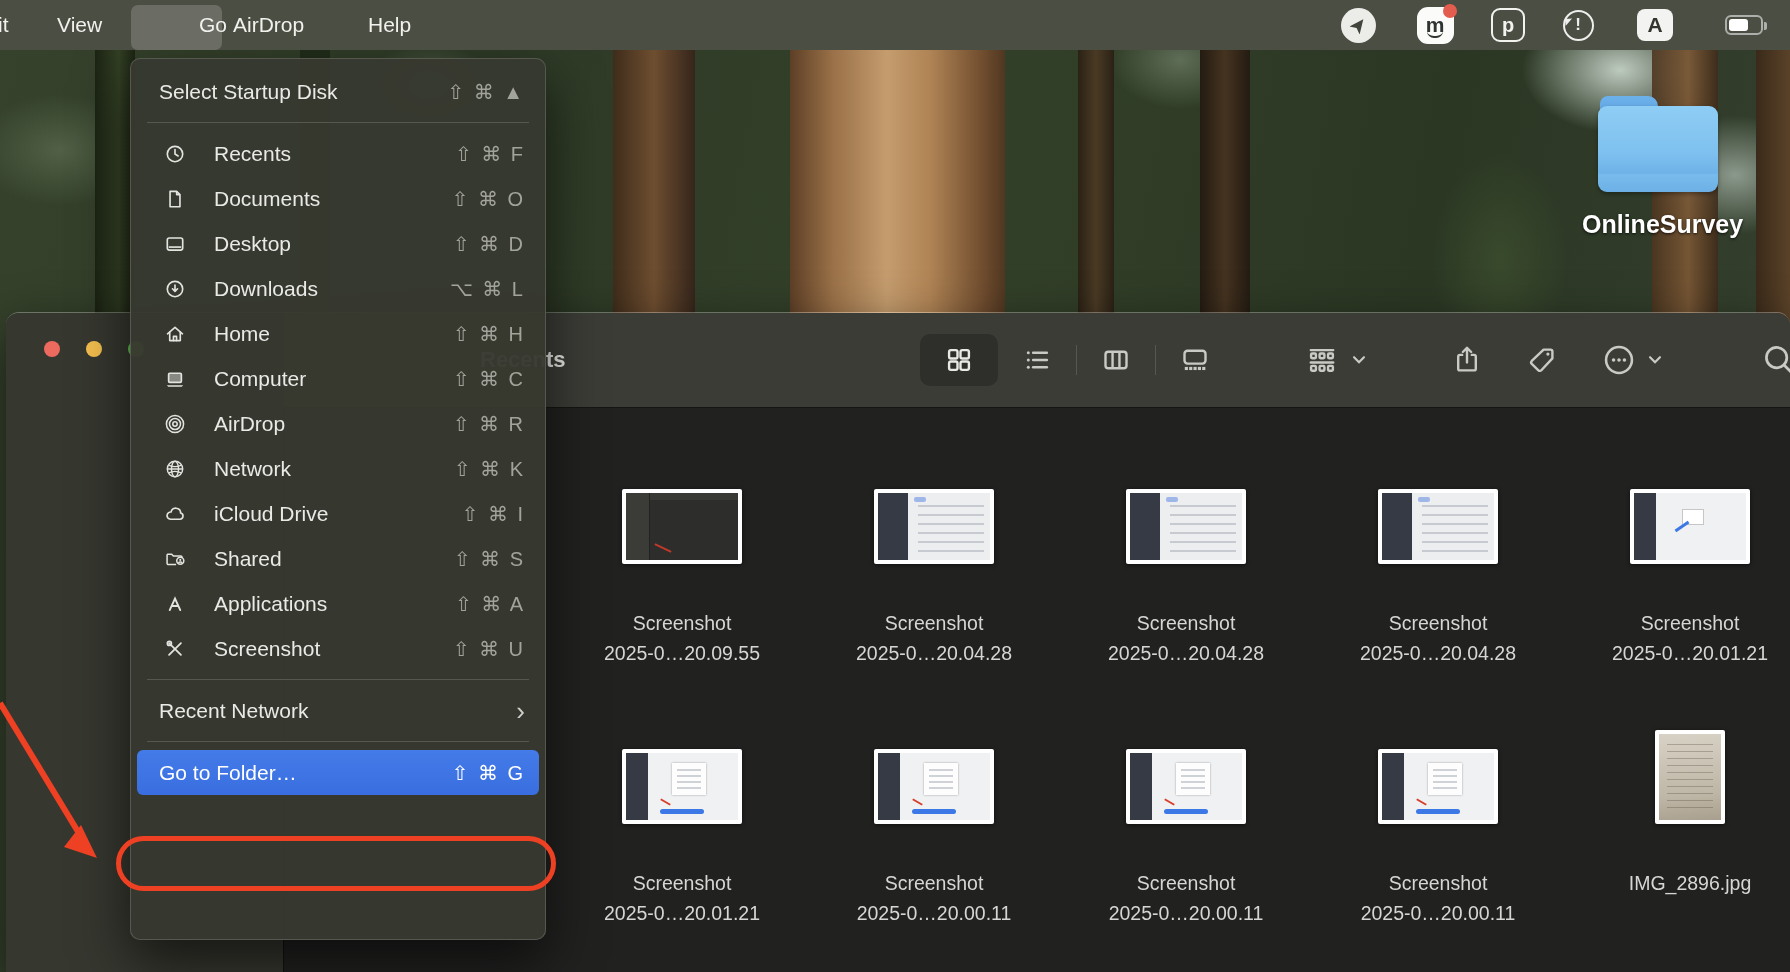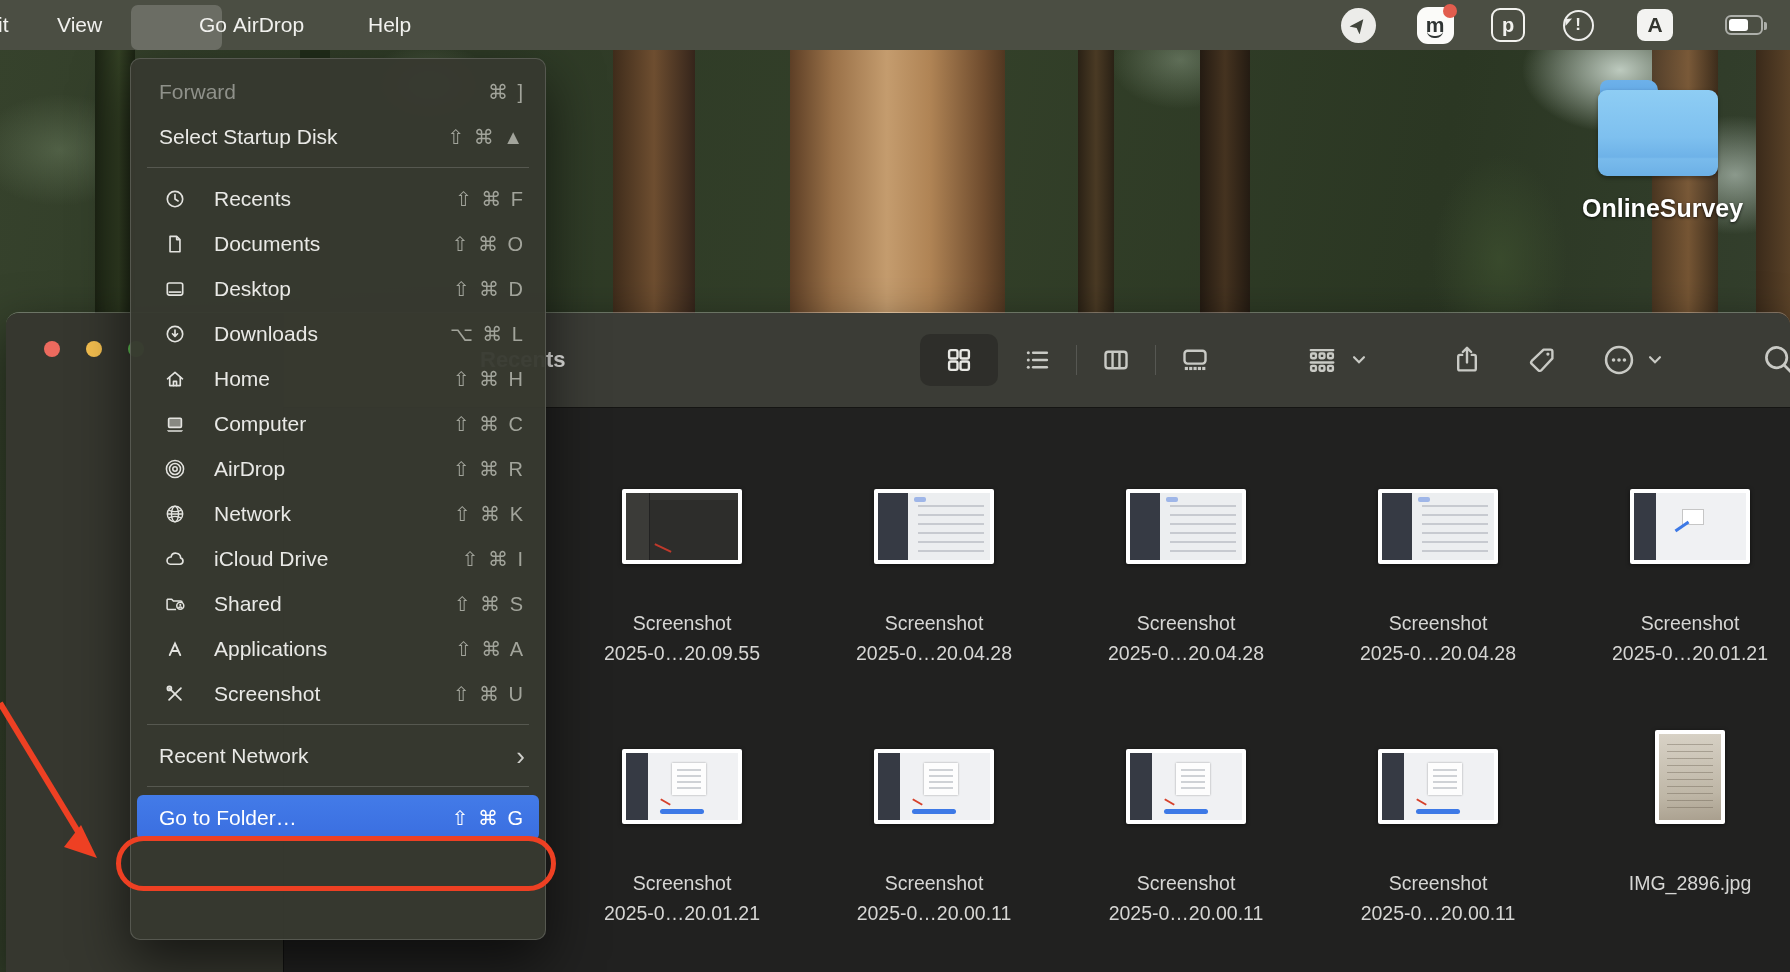--- a/index.html
+++ b/index.html
@@ -22,21 +22,21 @@
   .tr1{left:790px;width:215px;background:linear-gradient(90deg,#5d3f26,#9a7148 20%,#c49c6e 45%,#b08455 65%,#6f4c2e 90%,#503721);}
   .tr2{left:613px;width:82px;background:linear-gradient(90deg,#3f2c1b,#6e4e30 50%,#35251b);}
   .tr3{left:1200px;width:50px;background:linear-gradient(90deg,#241b12,#453category 50%,#241b12);background:linear-gradient(90deg,#241b12,#453320 50%,#241b12);}
   .tr4{left:1652px;width:66px;background:linear-gradient(90deg,#4c3520,#7d5835 55%,#3e2b1a);opacity:.9;}
   .tr5{left:95px;width:40px;background:linear-gradient(90deg,#1c2414,#334024 60%,#1c2414);}
   .tr6{left:300px;width:30px;background:#1f2a18;opacity:.85;}
   .tr7{left:1078px;width:36px;background:linear-gradient(90deg,#2a2115,#4a3a24 50%,#2a2115);}
   .tr8{left:1756px;width:34px;background:linear-gradient(90deg,#3a2a1a,#5a4228);}
 
   
-  .dfolder{position:absolute;left:1582px;top:80px;width:152px;z-index:2;text-align:left;}
+  .dfolder{position:absolute;left:1582px;top:96px;width:152px;z-index:2;text-align:left;}
   .folder-ico{position:relative;width:120px;height:96px;margin:0 auto;}
   .folder-ico .tab{position:absolute;left:2px;top:0;width:58px;height:22px;border-radius:8px 10px 0 0;
       background:linear-gradient(#6db1ea,#5ea4e2);}
   .folder-ico .body{position:absolute;left:0;top:10px;right:0;bottom:0;border-radius:9px;
       background:linear-gradient(180deg,#8ecdf4 0%,#7ec0ef 55%,#6eb2e8 78%,#79bbec 80%,#6cb0e6 100%);
       box-shadow:0 2px 4px rgba(0,0,0,.35);}
   .folder-lbl{margin-top:18px;font-size:25px;font-weight:bold;color:#fff;
       text-shadow:0 1px 3px rgba(0,0,0,.8);}
 
   
@@ -546,24 +546,20 @@
     </div>
     <div class="status" style="left:1722px;width:44px;">
       <div class="batt">
           <span class="fill"></span>
           <span class="nub"></span>
         </div>
     </div>
   </div>
 
   <div class="gomenu">
-    <div class="mrow dis">
-      <span class="lab">Forward</span>
-        <span class="sc">⌘ ]</span>
-    </div>
     <div class="mrow">
       <span class="lab">Select Startup Disk</span>
         <span class="sc">⇧ ⌘ ▲</span>
     </div>
     <div class="msep"></div>
 
     <div class="mrow icon">
       <span class="micw">
           <svg width="22" height="22" viewBox="0 0 20 20" fill="none" stroke="currentColor" stroke-width="1.5" stroke-linecap="round">
             <circle cx="10" cy="10" r="7"></circle>

